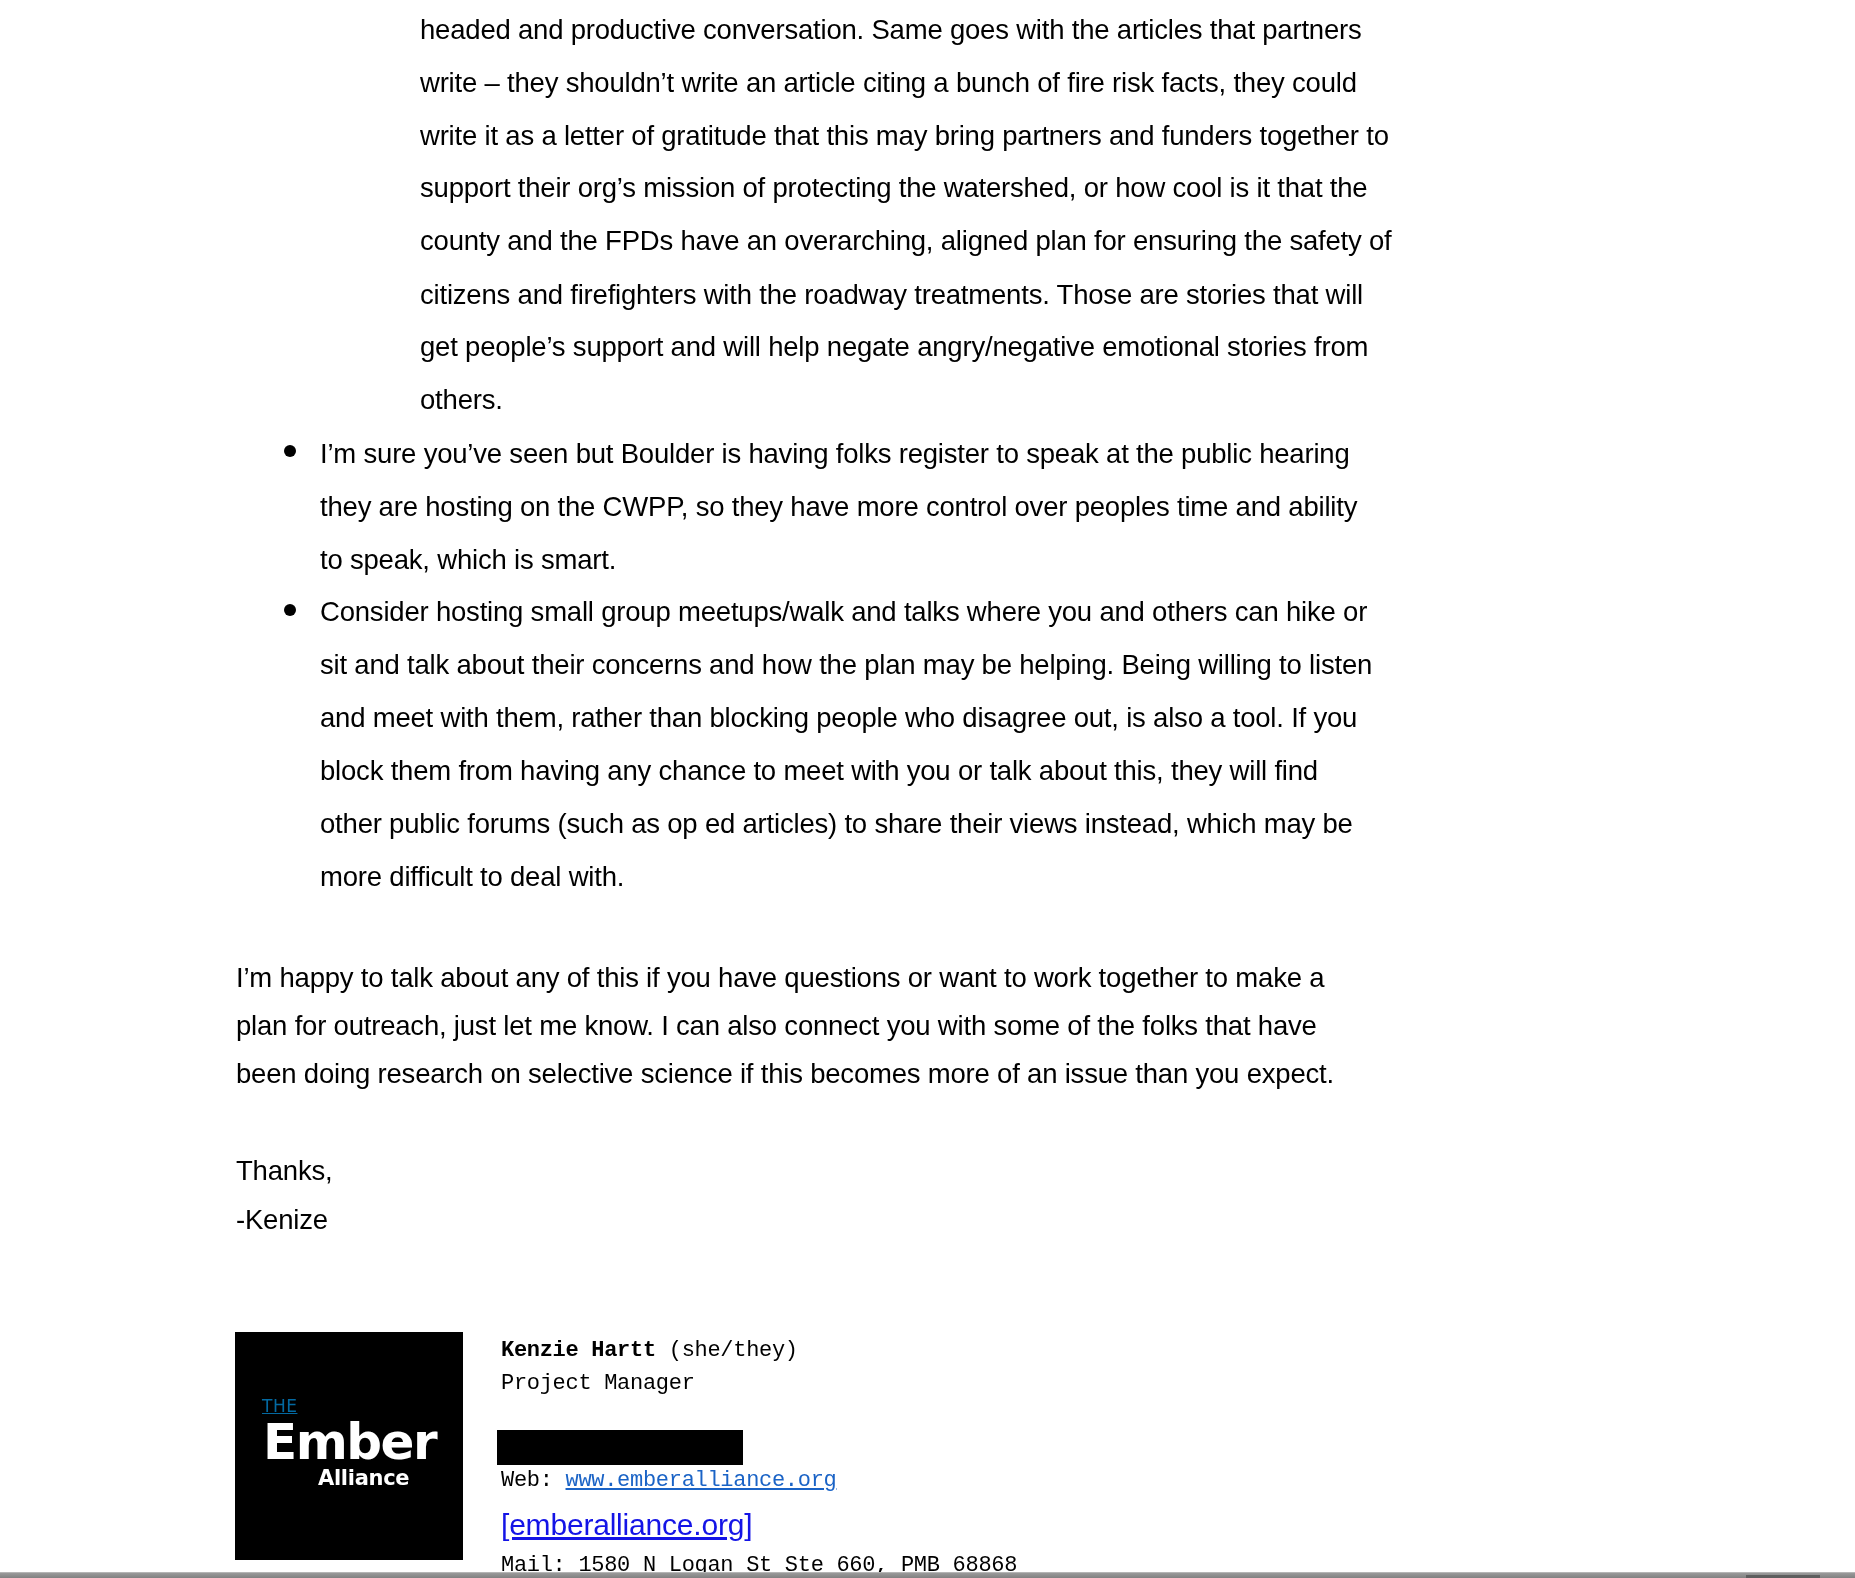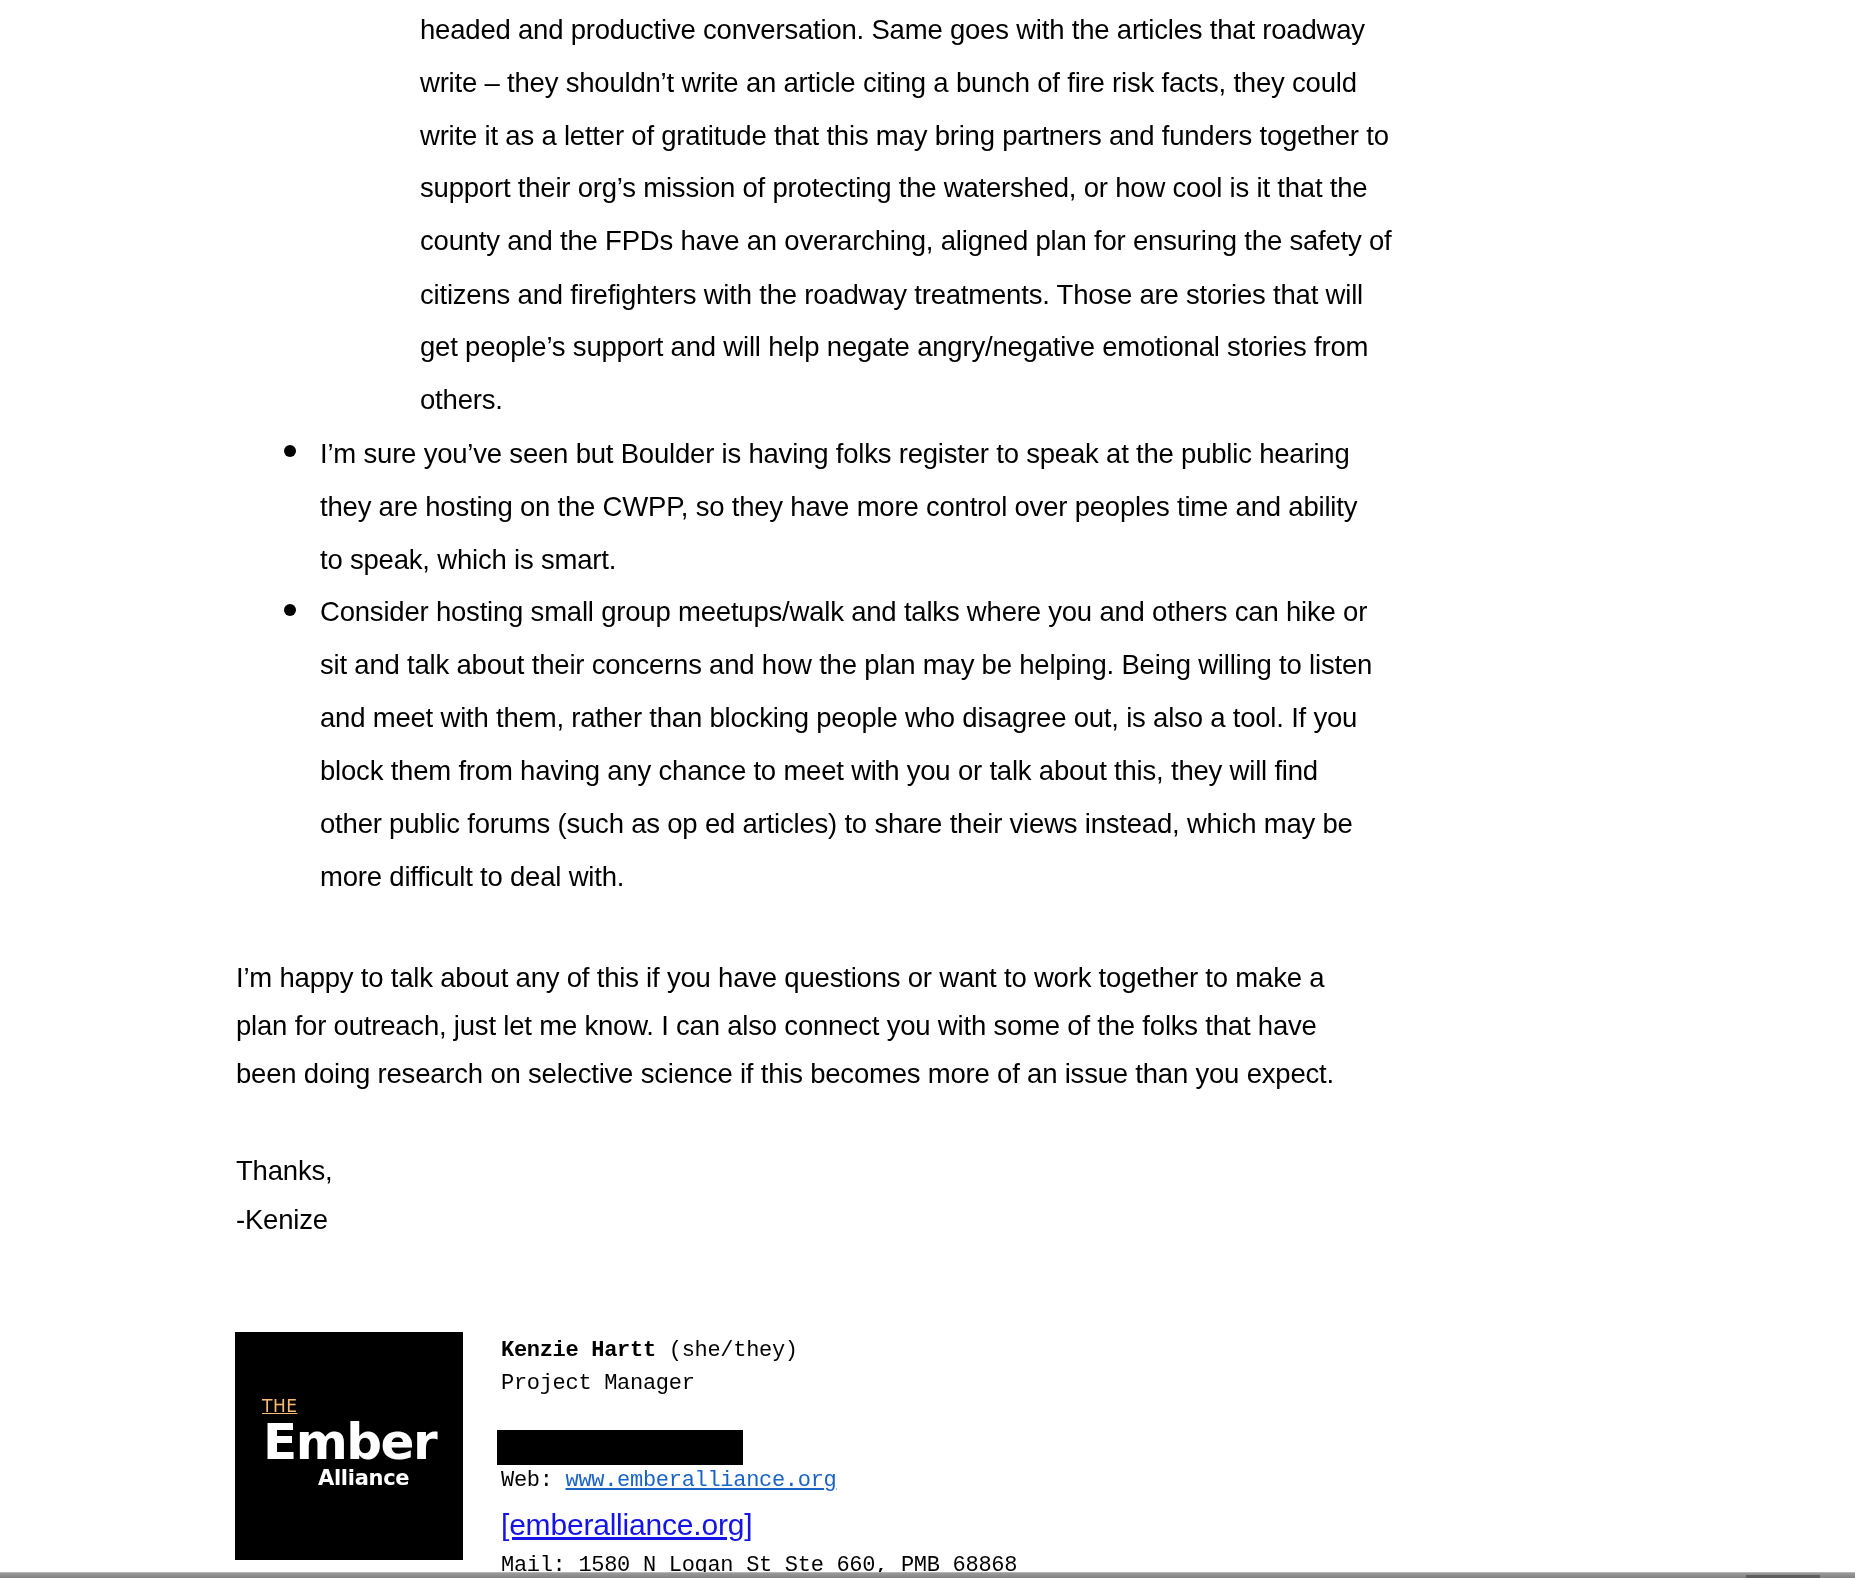--- a/index.html
+++ b/index.html
@@ -43,21 +43,21 @@
     width: 228px;
     height: 228px;
     background: #000;
   }
   .logo-the {
     position: absolute;
     left: 27px;
     top: 66px;
     font-family: "DejaVu Sans", sans-serif;
     font-size: 17px;
-    color: #fdba74;
+    color: #0369a1;
     letter-spacing: 0.5px;
     line-height: 1;
     text-decoration: underline;
   }
   .logo-ember {
     position: absolute;
     left: 28px;
     top: 85px;
     font-family: "DejaVu Sans", sans-serif;
     font-weight: bold;
@@ -129,21 +129,21 @@
     top: 2px;
     width: 74px;
     height: 5px;
     background: #5e5e5e;
   }
 </style>
 </head>
 <body>
 
 <div>
-  <div class="line indent-line" style="top:16px">headed and productive conversation. Same goes with the articles that roadway</div>
+  <div class="line indent-line" style="top:16px">headed and productive conversation. Same goes with the articles that partners</div>
   <div class="line indent-line" style="top:69px">write – they shouldn’t write an article citing a bunch of fire risk facts, they could</div>
   <div class="line indent-line" style="top:122px">write it as a letter of gratitude that this may bring partners and funders together to</div>
   <div class="line indent-line" style="top:174px">support their org’s mission of protecting the watershed, or how cool is it that the</div>
   <div class="line indent-line" style="top:227px">county and the FPDs have an overarching, aligned plan for ensuring the safety of</div>
   <div class="line indent-line" style="top:281px">citizens and firefighters with the roadway treatments. Those are stories that will</div>
   <div class="line indent-line" style="top:333px">get people’s support and will help negate angry/negative emotional stories from</div>
   <div class="line indent-line" style="top:386px">others.</div>
 </div>
 
 <div>

